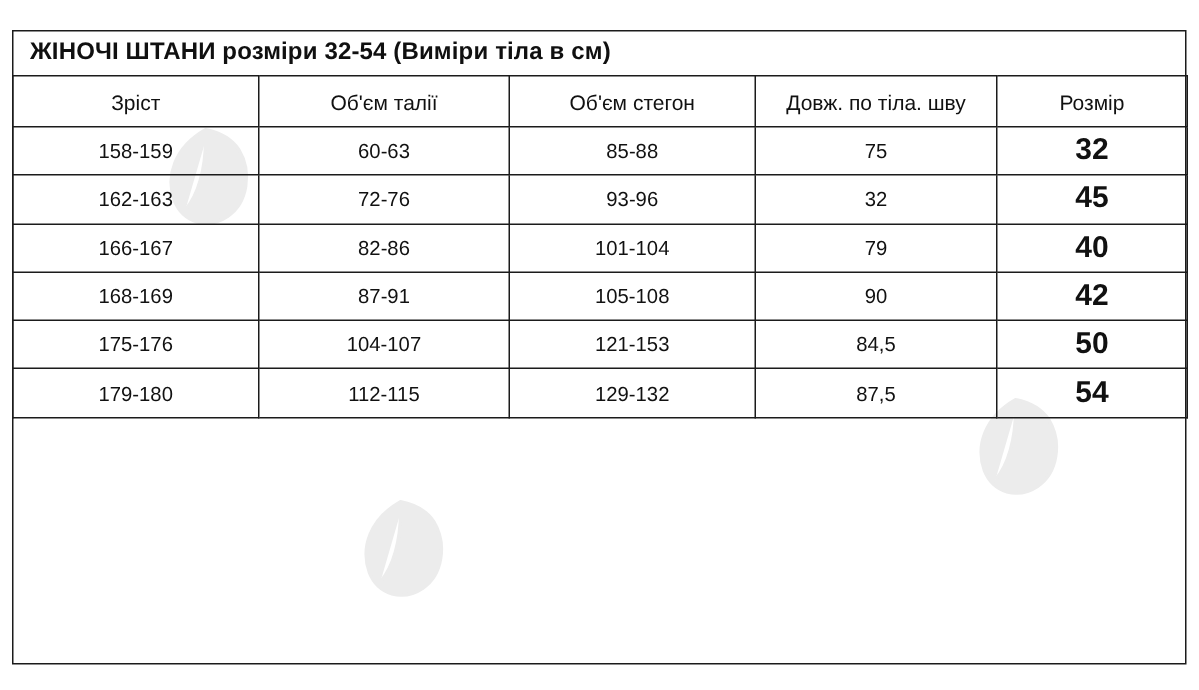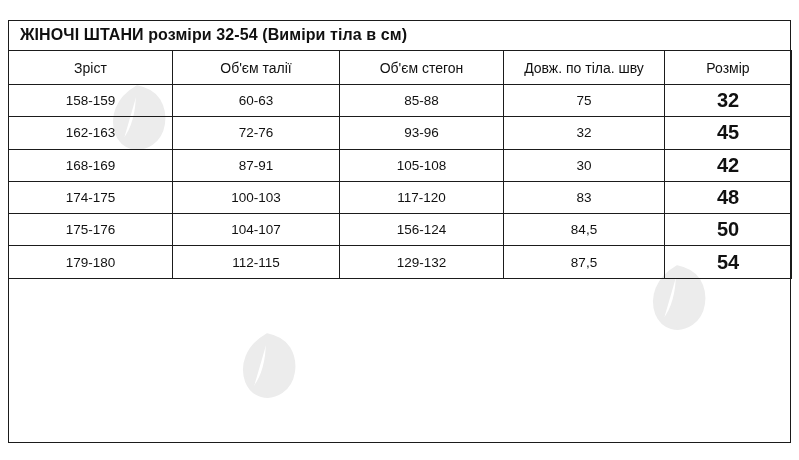--- a/index.html
+++ b/index.html
@@ -139,37 +139,37 @@
         <td class="size-col">32</td>
       </tr>
       <tr>
         <td>162-163</td>
         <td>72-76</td>
         <td>93-96</td>
         <td>32</td>
         <td class="size-col">45</td>
       </tr>
       <tr>
+        <td>166-167</td>
+        <td>82-86</td>
+        <td>101-104</td>
+        <td>79</td>
+        <td class="size-col">40</td>
+      </tr>
+      <tr>
         <td>168-169</td>
         <td>87-91</td>
         <td>105-108</td>
-        <td>30</td>
+        <td>90</td>
         <td class="size-col">42</td>
-      </tr>
-      <tr>
-        <td>174-175</td>
-        <td>100-103</td>
-        <td>117-120</td>
-        <td>83</td>
-        <td class="size-col">48</td>
       </tr>
       <tr>
         <td>175-176</td>
         <td>104-107</td>
-        <td>156-124</td>
+        <td>121-153</td>
         <td>84,5</td>
         <td class="size-col">50</td>
       </tr>
       <tr>
         <td>179-180</td>
         <td>112-115</td>
         <td>129-132</td>
         <td>87,5</td>
         <td class="size-col">54</td>
       </tr>

